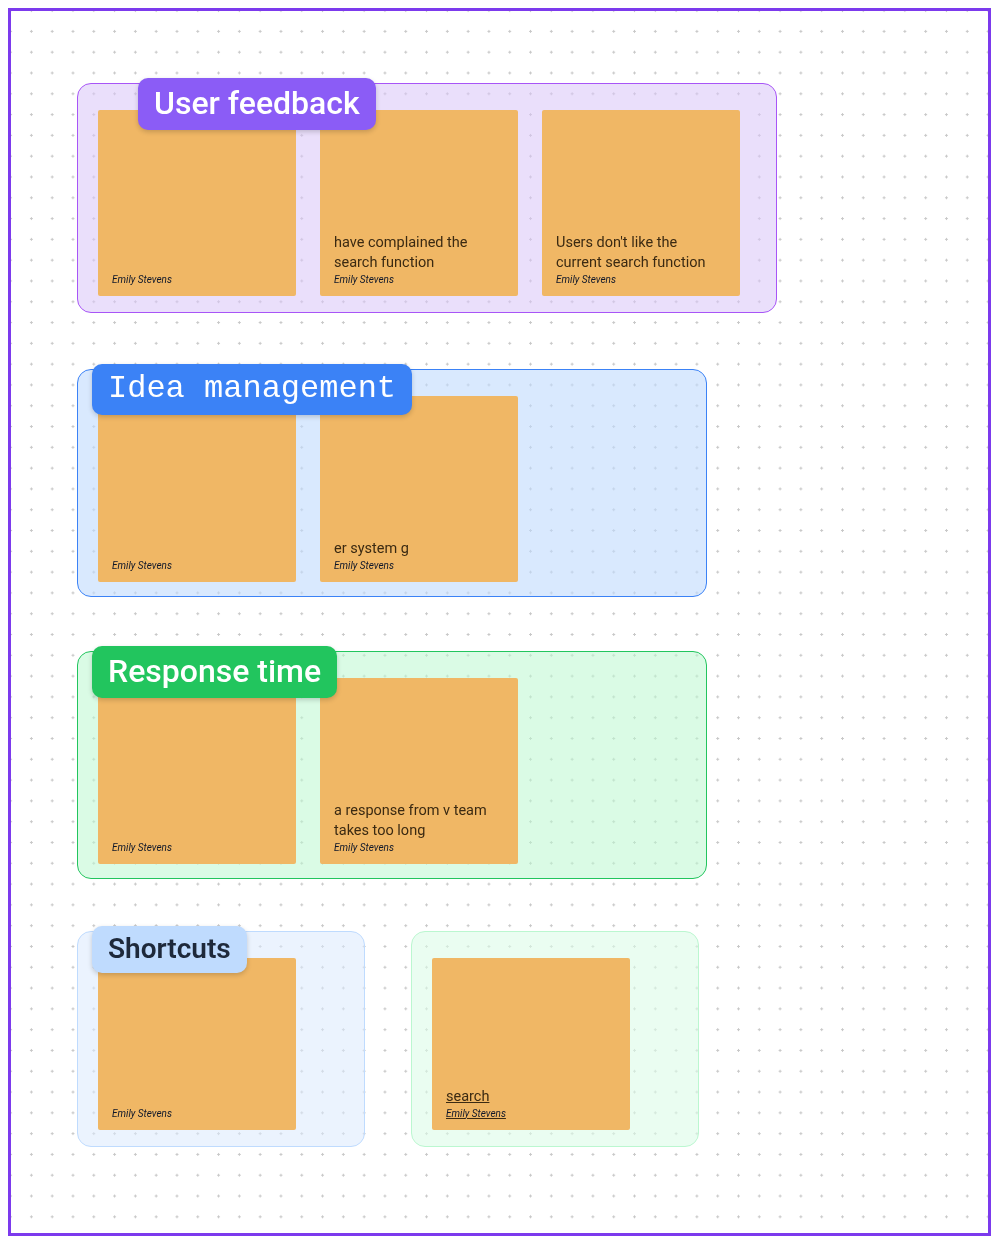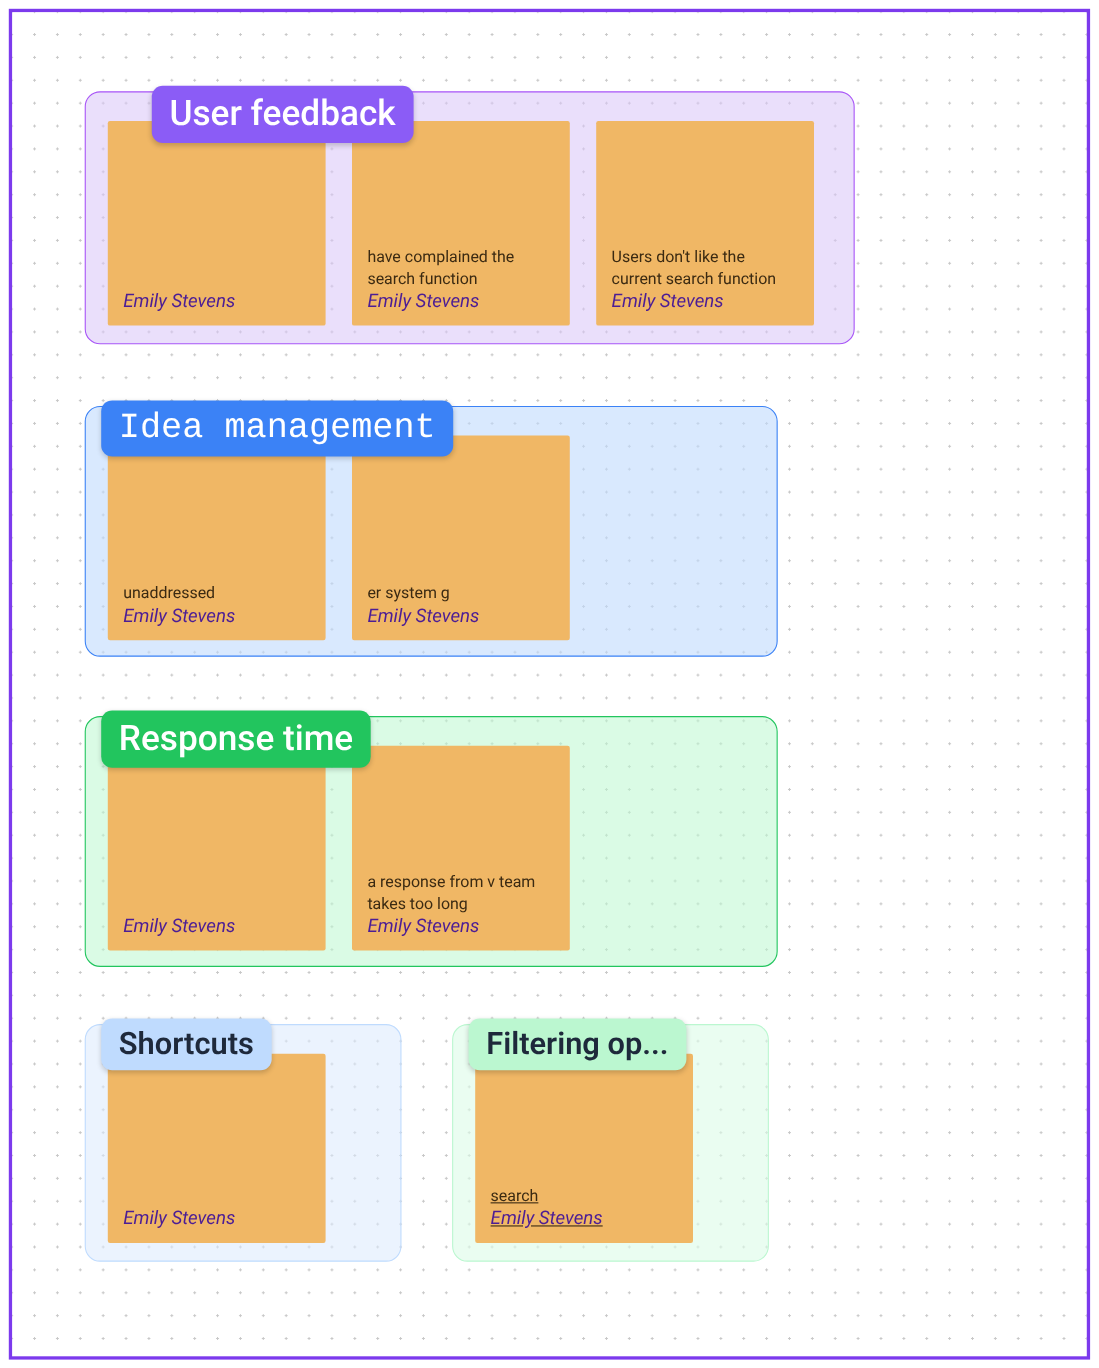--- a/index.html
+++ b/index.html
@@ -77,22 +77,22 @@
       display: flex;
       flex-direction: column;
       justify-content: flex-end;
       font-size: 14.5px;
       color: #3b2a12;
       line-height: 1.35;
       border-radius: 2px;
     }
     .note .note-text { }
     .note .note-author {
-      font-size: 17px;
-      color: #4c1d95;
+      font-size: 10px;
+      color: #0f172a;
       font-style: italic;
     }
     .small-title-wrap .group-title {
       max-width: 200px;
       overflow: hidden;
       text-overflow: ellipsis;
     }
   </style>
 </head>
 <body>
@@ -114,21 +114,20 @@
         <div class="note-text">Users don't like the current search function</div>
         <div class="note-author">Emily Stevens</div>
       </div>
     </div>
   </div>
 
   <div class="group group-blue" style="left:66px; top:358px; width:630px; height:228px;">
     <div class="group-title title-blue">Idea management</div>
     <div class="notes-row">
       <div class="note">
-        <div class="note-text" style="padding-top:48px;">unaddressed</div>
         <div class="note-author">Emily Stevens</div>
       </div>
       <div class="note">
         <div class="note-text">er system g</div>
         <div class="note-author">Emily Stevens</div>
       </div>
     </div>
   </div>
 
   <div class="group group-green" style="left:66px; top:640px; width:630px; height:228px;">
@@ -149,21 +148,20 @@
     <div class="group-title title-lightblue">Shortcuts</div>
     <div class="notes-row">
       <div class="note" style="height:172px;">
         <div class="note-text"></div>
         <div class="note-author">Emily Stevens</div>
       </div>
     </div>
   </div>
 
   <div class="group group-lightgreen small-title-wrap" style="left:400px; top:920px; width:288px; height:216px;">
-    <div class="group-title title-lightgreen">Filtering op...</div>
     <div class="notes-row">
       <div class="note" style="height:172px;text-decoration:underline;">
         <div class="note-text" style="padding-top:48px;">search</div>
         <div class="note-author">Emily Stevens</div>
       </div>
     </div>
   </div>
 
 </div>
 

